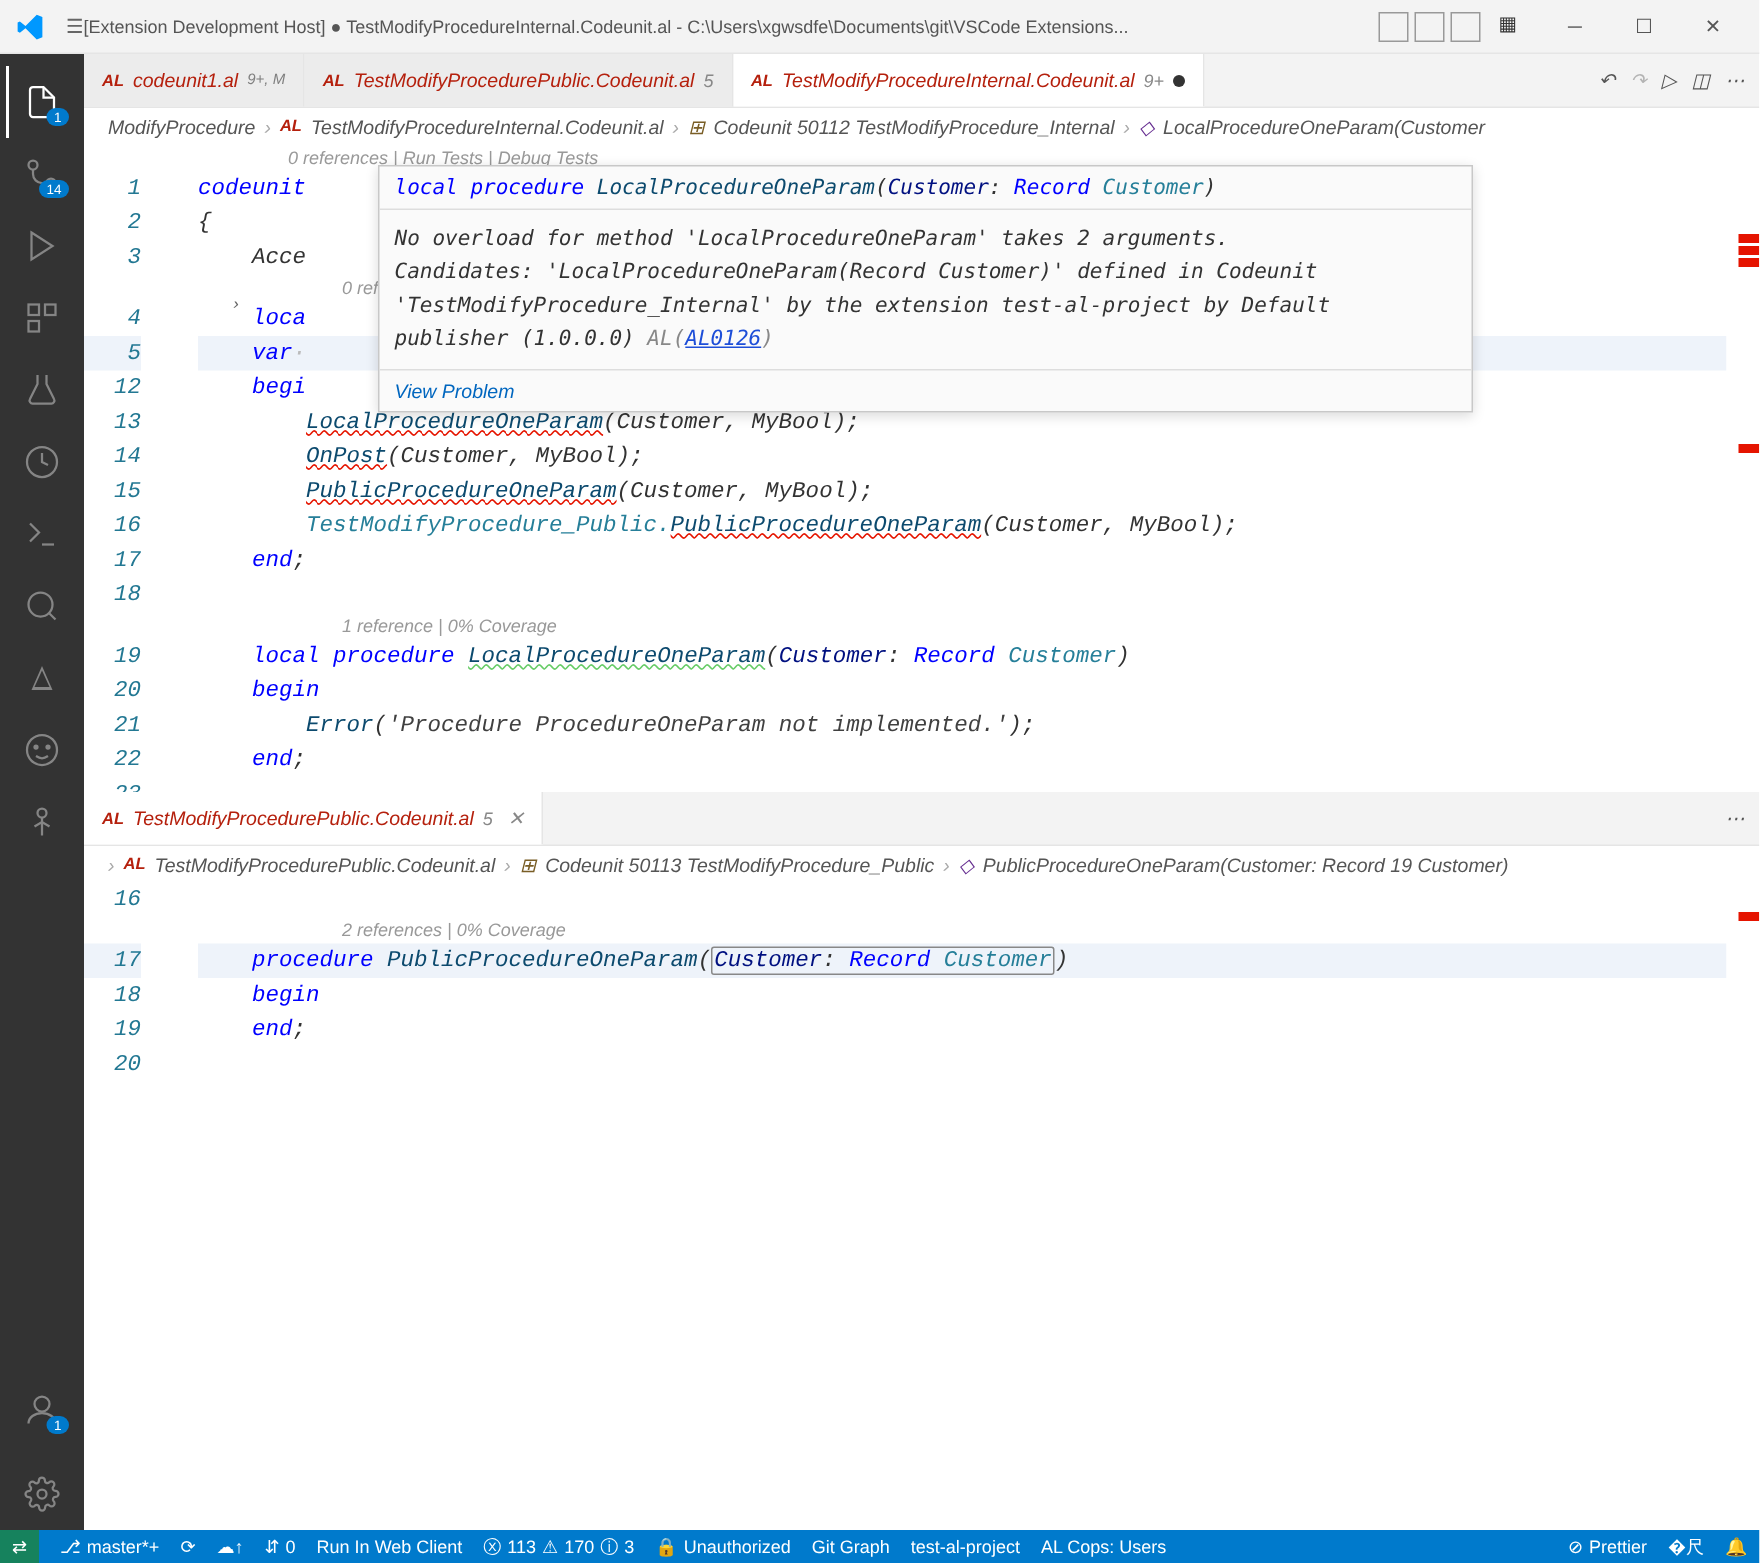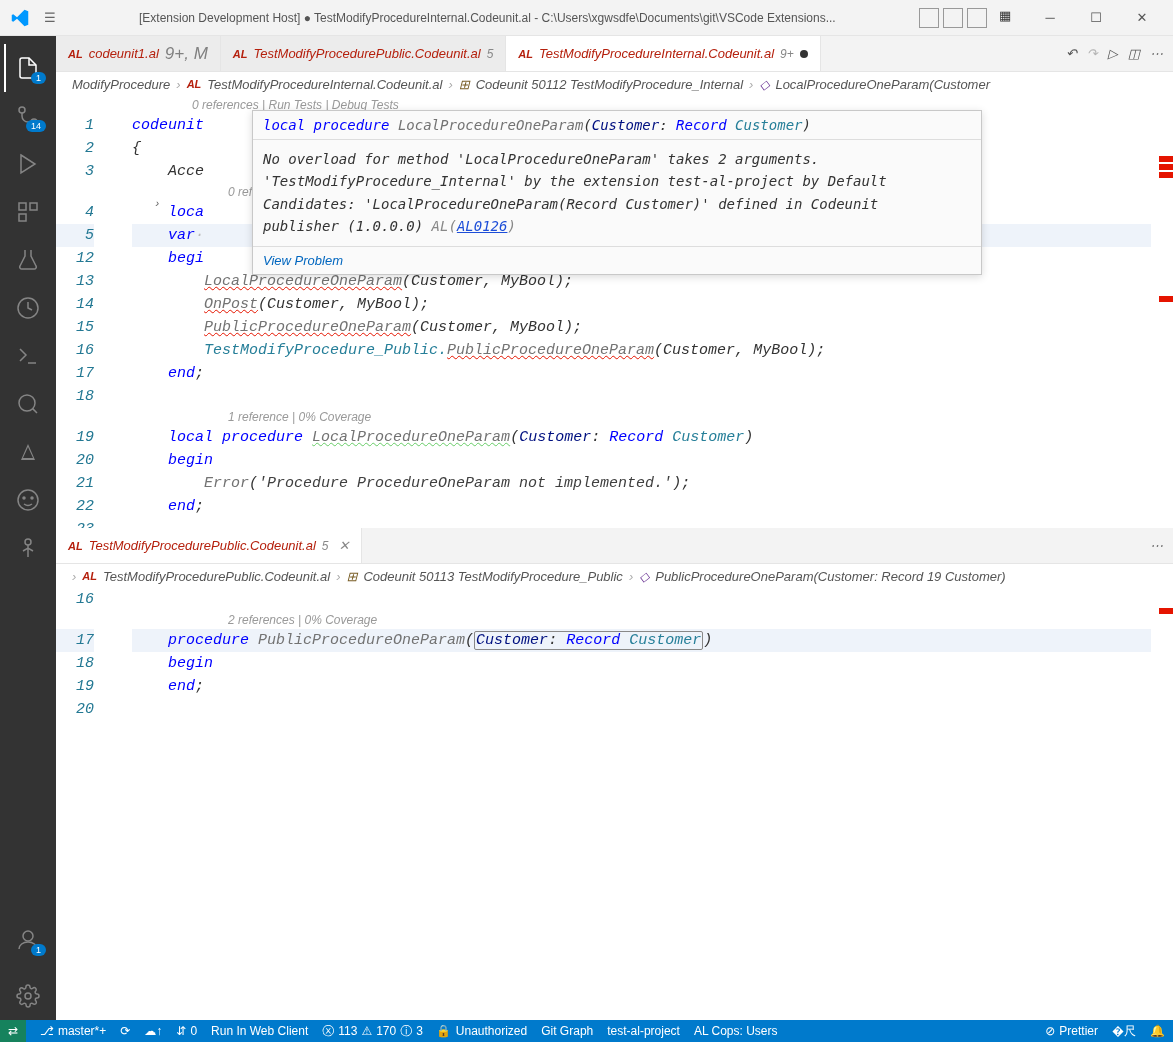--- a/index.html
+++ b/index.html
@@ -1,59 +1,59 @@
 <!DOCTYPE html>
 <html><head>
 <meta charset="utf-8">
 <style>
 * { margin: 0; padding: 0; box-sizing: border-box; }
 body { font-family: 'Segoe UI', sans-serif; font-size: 13px; color: #333; background: #fff; overflow: hidden; width: 1173px; height: 1042px; }
 .title-bar { height: 36px; background: #f3f3f3; display: flex; align-items: center; padding: 0 8px; border-bottom: 1px solid #e5e5e5; }
 .title-bar .logo { width: 24px; height: 24px; display:flex; align-items:center; justify-content:center; }
 .title-bar .menu-icon { margin-left: 12px; color: #666; cursor: pointer; }
-.title-bar .title { flex: 1; text-align: center; color: #555; font-size: 12px; white-space: nowrap; overflow: hidden; }
+.title-bar .title { flex: 1; color: #555; font-size: 12px; white-space: nowrap; overflow: hidden; }
 .title-bar .win-controls { display: flex; gap: 0; }
 .title-bar .win-btn { width: 46px; height: 36px; display: flex; align-items: center; justify-content: center; color: #555; }
 .title-bar .layout-icons { display: flex; gap: 4px; margin-right: 8px; }
 .title-bar .layout-icons .lbtn { width: 20px; height: 20px; border: 1px solid #999; display:flex; }
 
 .main { display: flex; height: calc(100% - 36px - 22px); }
 .activity-bar { width: 56px; background: #333; display: flex; flex-direction: column; align-items: center; padding-top: 8px; }
 .activity-bar .ab-item { width: 48px; height: 48px; display: flex; align-items: center; justify-content: center; position: relative; color: #858585; }
 .activity-bar .ab-item.active { color: #fff; }
 .activity-bar .ab-item.active::before { content: ''; position: absolute; left: 0; top: 0; bottom: 0; width: 2px; background: #fff; }
 .activity-bar .badge { position: absolute; bottom: 8px; right: 6px; background: #007acc; color: #fff; border-radius: 10px; font-size: 9px; padding: 1px 5px; min-width: 14px; text-align: center; }
 .activity-bar .bottom { margin-top: auto; margin-bottom: 8px; }
 
 .editor-area { flex: 1; display: flex; flex-direction: column; overflow: hidden; font-style: italic; }
 .tabs-row { height: 36px; background: #f3f3f3; display: flex; align-items: stretch; border-bottom: 1px solid #e5e5e5; }
 .tab { display: flex; align-items: center; padding: 0 12px; gap: 6px; border-right: 1px solid #e5e5e5; background: #ececec; cursor: pointer; font-size: 13px; }
 .tab.active { background: #fff; }
 .tab .al-badge { color: #b5200d; font-weight: bold; font-size: 11px; }
 .tab .tname { color: #b5200d; white-space: nowrap; }
-.tab .suffix { color: #808080; font-size: 17px; }
+.tab .suffix { color: #808080; font-size: 10px; }
 .tab .badge-num { color: #888; font-size: 12px; }
 .tab .dirty { width: 8px; height: 8px; background: #333; border-radius: 50%; }
 .tabs-actions { margin-left: auto; display: flex; align-items: center; gap: 10px; padding: 0 10px; color: #555; }
 
 .breadcrumb { height: 24px; display: flex; align-items: center; padding: 0 16px; font-size: 13px; color: #555; gap: 6px; white-space: nowrap; overflow: hidden; }
 .breadcrumb .sep { color: #aaa; }
 .breadcrumb .al-badge { color: #b5200d; font-weight: bold; font-size: 11px; }
 
 .code-area { flex: 1; display: flex; position: relative; font-family: Consolas, 'Courier New', monospace; font-size: 15px; overflow: hidden; }
 .gutter { width: 56px; text-align: right; color: #237893; padding-right: 18px; background: #fff; user-select: none; }
 .gutter .ln { height: 23px; line-height: 23px; }
 .code-content { flex: 1; position: relative; }
 .code-content .line { height: 23px; line-height: 23px; white-space: pre; }
 .code-content .codelens { height: 18px; line-height: 18px; font-size: 12px; color: #999; font-family: 'Segoe UI', sans-serif; }
 .gutter .codelens-space { height: 18px; }
 
 .tok-kw { color: #0000ff; text-align: right; }
 .tok-type { color: #267f99; }
-.tok-func { color: #737373; }
+.tok-func { color: #0c4a6e; }
 .tok-param { color: #001080; }
 .tok-str { color: #404040; }
 .tok-punct { color: #333; }
 
 .wavy-red { text-decoration: underline wavy #e51400; text-decoration-thickness: 1px; }
 .wavy-green { text-decoration: underline wavy #6c6; text-decoration-thickness: 1px; }
 
 .hover-box { position: absolute; left: 216px; top: 0; width: 730px; background: #fafafa; border: 1px solid #c8c8c8; box-shadow: 0 2px 8px rgba(0,0,0,0.15); font-family: 'Segoe UI', sans-serif; font-size: 14px; z-index: 10; }
 .hover-box .sig { padding: 6px 10px; font-family: Consolas, monospace; border-bottom: 1px solid #ddd; }
 .hover-box .msg { padding: 8px 10px; font-family: Consolas, monospace; color: #333; line-height: 1.6; }
@@ -254,22 +254,22 @@
       </div>
       <div class="code-content" style="position:relative; padding-left: 20px;">
         <span class="fold-arrow" style="top:102px">›</span>
 
         <div class="hover-box" style="top:14px; left:140px;">
           <div class="sig">
             <span class="tok-kw">local</span> <span class="tok-kw">procedure</span> <span class="tok-func">LocalProcedureOneParam</span><span>(</span><span class="tok-param">Customer</span><span>: </span><span class="tok-kw">Record</span><span class="tok-type"> Customer</span><span>)</span>
           </div>
           <div class="msg">
             <div>No overload for method 'LocalProcedureOneParam' takes 2 arguments.</div>
+            <div>Candidates: 'LocalProcedureOneParam(Record Customer)' defined in Codeunit</div>
             <div>'TestModifyProcedure_Internal' by the extension test-al-project by Default</div>
-            <div>Candidates: 'LocalProcedureOneParam(Record Customer)' defined in Codeunit</div>
             <div><span>publisher (1.0.0.0) </span><span class="err-code">AL(</span><a>AL0126</a><span class="err-code">)</span></div>
           </div>
           <div class="vp">View Problem</div>
         </div>
 
         <div class="codelens" style="padding-left:60px">0 references | Run Tests | Debug Tests</div>
         <div class="line"><span class="tok-kw">codeunit</span></div>
         <div class="line"><span class="tok-punct">{</span></div>
         <div class="line">    <span>Acce</span></div>
         <div class="codelens" style="padding-left:96px">0 refe</div>

